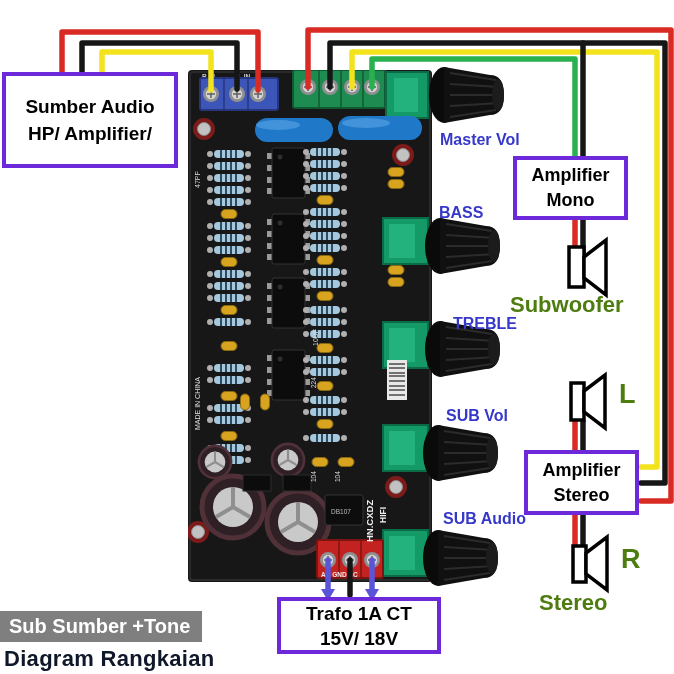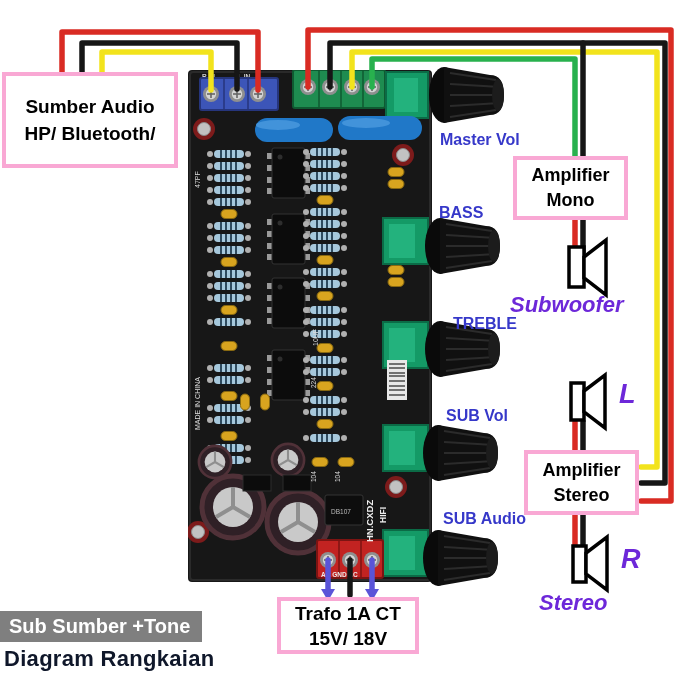--- a/index.html
+++ b/index.html
@@ -1,33 +1,33 @@
 <!DOCTYPE html>
 <html><head>
 <meta charset="utf-8">
 <style>
   html,body{margin:0;padding:0;background:#fff;}
   .stage{position:relative;width:674px;height:674px;background:#ffffff;overflow:hidden;
          font-family:"Liberation Sans","DejaVu Sans",sans-serif;}
   .board{position:absolute;left:188px;top:70px;width:244px;height:512px;z-index:1;}
   .wires{position:absolute;left:0;top:0;z-index:2;pointer-events:none;}
-  .wbox{position:absolute;box-sizing:border-box;background:#fff;border:4px solid #f9a8d4;
+  .wbox{position:absolute;box-sizing:border-box;background:#fff;border:4px solid #6d28d9;
         z-index:3;display:flex;flex-direction:column;justify-content:center;
         text-align:center;font-weight:bold;color:#000;}
   .source-box{left:2px;top:72px;width:176px;height:96px;font-size:19px;line-height:27px;}
   .amp-mono{left:513px;top:156px;width:115px;height:64px;font-size:18px;line-height:25px;}
   .amp-stereo{left:524px;top:450px;width:115px;height:65px;font-size:18px;line-height:25px;}
-  .trafo-box{left:277px;top:597px;width:142px;height:57px;font-size:19px;line-height:25px;}
+  .trafo-box{left:277px;top:597px;width:164px;height:57px;font-size:19px;line-height:25px;}
   .potlabel{position:absolute;z-index:3;color:#3638c9;font-weight:bold;font-size:16px;white-space:nowrap;}
   .lab-master{left:440px;top:131px;}
   .lab-bass{left:439px;top:204px;}
   .lab-treble{left:453px;top:315px;}
   .lab-subvol{left:446px;top:407px;}
   .lab-subfreq{left:443px;top:510px;}
-  .spklabel{position:absolute;z-index:3;color:#6d28d9;font-weight:bold;white-space:nowrap;font-style:italic;}
+  .spklabel{position:absolute;z-index:3;color:#4d7c0f;font-weight:bold;white-space:nowrap;}
   .lab-subwoofer{left:510px;top:292px;font-size:22px;}
   .lab-L{left:619px;top:379px;font-size:27px;}
   .lab-R{left:621px;top:544px;font-size:27px;}
   .lab-stereo{left:539px;top:590px;font-size:22px;}
   .badge{position:absolute;left:0;top:611px;height:31px;padding:0 12px 0 9px;z-index:3;
          background:#7f7f7f;color:#fff;font-weight:bold;font-size:20px;line-height:31px;}
   .title{position:absolute;left:4px;top:646px;z-index:3;color:#0f172a;font-weight:bold;font-size:22px;letter-spacing:.3px;}
 </style>
 </head>
 <body>
@@ -314,21 +314,21 @@
       </g>
       <g>
         <rect x="573" y="546" width="13" height="36"></rect>
         <path d="M586,553 L607,537 L607,590 L586,574 Z"></path>
       </g>
     </g>
   </svg>
 
   <div class="wbox source-box">
     <div>Sumber Audio</div>
-    <div>HP/ Bluetooth/</div>
+    <div>HP/ Amplifier/</div>
   </div>
 
   <div class="wbox amp-mono">
     <div>Amplifier</div>
     <div>Mono</div>
   </div>
 
   <div class="wbox amp-stereo">
     <div>Amplifier</div>
     <div>Stereo</div>

